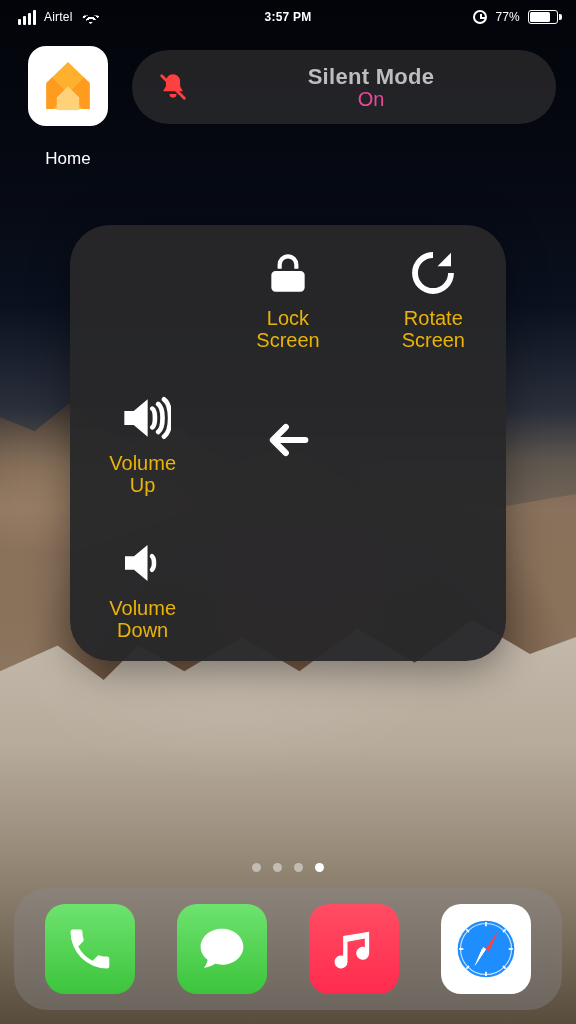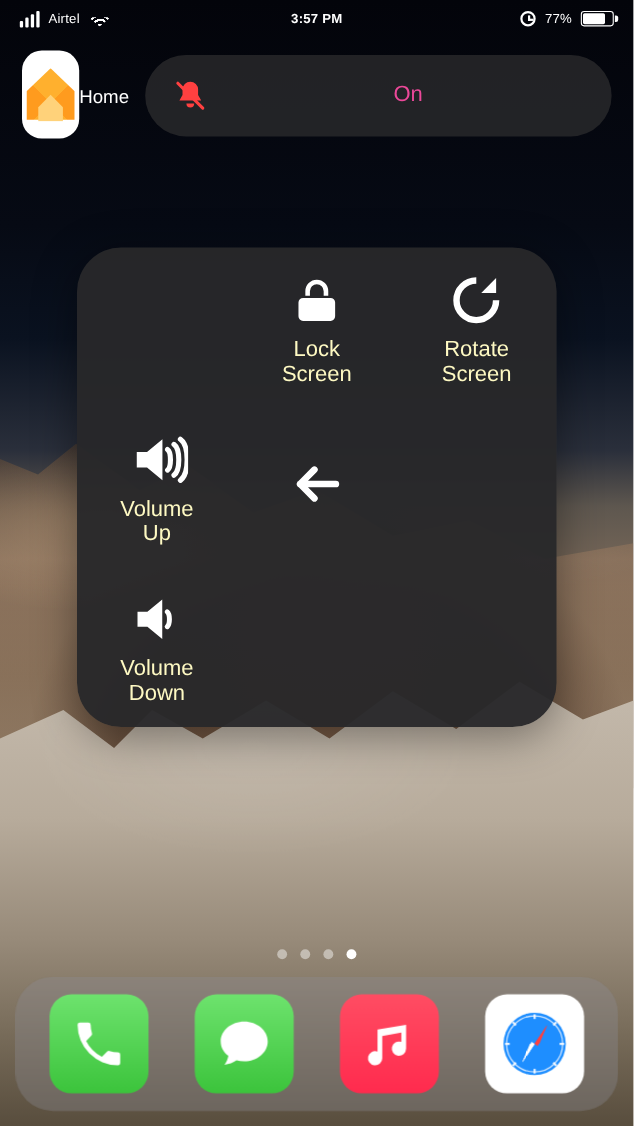--- a/index.html
+++ b/index.html
@@ -51,21 +51,21 @@
   .alarm { width:14px;height:14px;border:2px solid #fff;border-radius:50%;position:relative; }
   .alarm::before,.alarm::after{content:"";position:absolute;background:#fff;}
   .alarm::before{left:5px;top:2px;width:2px;height:5px;}
   .alarm::after{left:5px;top:5px;width:5px;height:2px;}
   .battery { width:30px;height:14px;border:1.5px solid #fff;border-radius:3px;position:relative; }
   .battery::after{content:"";position:absolute;right:-5px;top:3px;width:3px;height:6px;background:#fff;border-radius:0 2px 2px 0;}
   .battery i{position:absolute;left:1px;top:1px;bottom:1px;background:#fff;border-radius:1.5px;}
 
   
   .app-row { position:absolute; top:46px; left:0; right:0; padding:0 20px; display:flex; align-items:flex-start; gap:16px; }
-  .app { display:flex; flex-direction:row; align-items:center; width:96px; }
+  .app { display:flex; flex-direction:column; align-items:center; width:96px;gap:17px; }
   .app .icon-sq { width:80px; height:80px; border-radius:18px; display:flex; align-items:center; justify-content:center; }
   .app .label { color:#fff; font-size:17px; margin-top:6px; text-align:center; }
   .home-icon { background:#fff; }
   .home-shape {
     width:52px;height:52px;position:relative;
   }
   .home-shape::before{ content:""; position:absolute; inset:0; background:
     conic-gradient(from -45deg at 50% 64%, #ffb02e 0 90deg, #ff9b1e 0 180deg, #ffb02e 0 270deg, #ff9b1e 0);
     clip-path: polygon(50% 4%, 92% 44%, 92% 94%, 8% 94%, 8% 44%);
     border-radius:4px;
@@ -80,21 +80,21 @@
   .banner .col { display:flex; flex-direction:column; align-items:center; flex:1; }
   .banner .t1 { font-size:22px; font-weight:600; letter-spacing:0.3px; }
   .banner .t2 { font-size:20px; color:#ec4899; margin-top:-2px; }
 
   
   .panel {
     position:absolute; left:50%; top:225px; transform:translateX(-50%);
     width:436px; height:436px; border-radius:40px;
     background:rgba(40,40,42,0.96);
     display:grid; grid-template-columns:repeat(3,1fr); grid-template-rows:repeat(3,1fr);
-    align-items:center; justify-items:center; color:#fef9c3;
+    align-items:center; justify-items:center; color:#eab308;
     box-shadow:0 8px 40px rgba(0,0,0,0.4);
   }
   .cell { display:flex; flex-direction:column; align-items:center; justify-content:center; gap:6px; width:100%; height:100%; }
   .cell .lbl { font-size:20px; text-align:center; line-height:1.1; white-space:pre-line; }
   .ico { width:56px; height:56px; display:flex; align-items:center; justify-content:center; }
   .hidden { opacity:0; pointer-events:none; }
 
   
   .dots { position:absolute; left:0; right:0; bottom:152px; display:flex; justify-content:center; gap:12px; }
   .dots i{ width:9px;height:9px;border-radius:50%; background:rgba(255,255,255,0.45); }
@@ -149,20 +149,21 @@
   </div>
   <div class="banner">
     <span class="bell-slash">
       <svg viewBox="0 0 24 24" width="34" height="34">
           <path fill="currentColor" d="M12 3a5 5 0 0 0-5 5v3.5L5 15h14l-2-3.5V8a5 5 0 0 0-5-5z"></path>
           <path fill="currentColor" d="M9.5 17a2.5 2.5 0 0 0 5 0z"></path>
           <path stroke="currentColor" stroke-width="2" stroke-linecap="round" d="M4 4l16 16"></path>
         </svg>
     </span>
     <div class="col">
+      <div class="t1">Silent Mode</div>
       <div class="t2">On</div>
     </div>
   </div>
 </div>
 
 <div class="panel">
 
   <div class="cell hidden"></div>
 
   <div class="cell">

